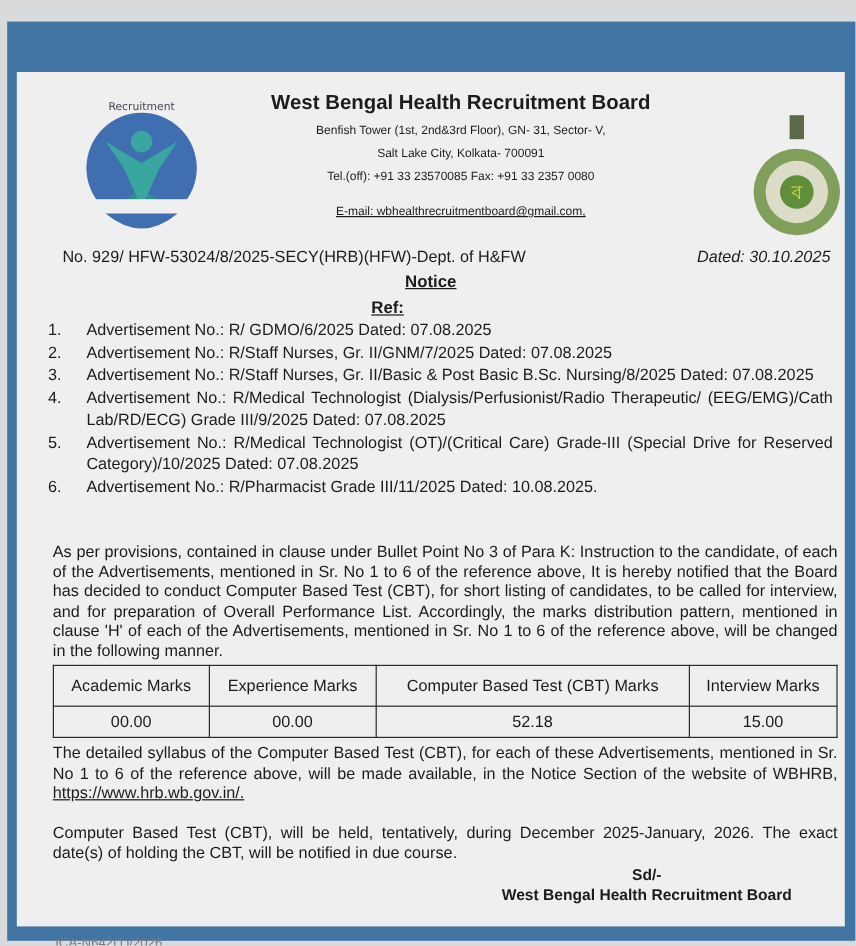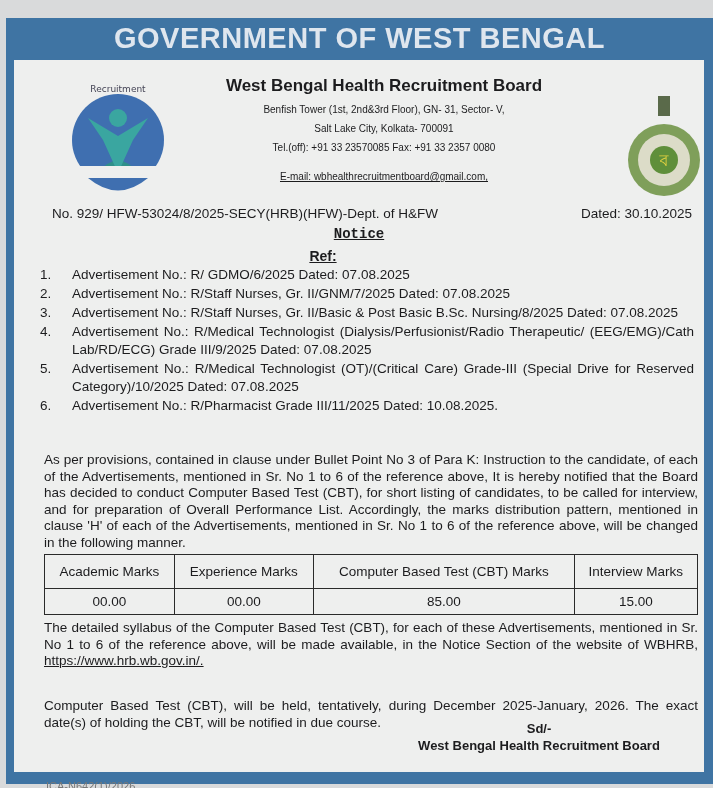--- a/index.html
+++ b/index.html
@@ -23,42 +23,41 @@
     position: absolute; left: 44px; top: 18px; width: 120px; height: 120px;
   }
   .logo-right {
     position: absolute; left: 610px; top: 34px; width: 80px; height: 110px;
   }
   .header { position: absolute; left: 160px; top: 16px; width: 420px; text-align: center; }
   .org { font-weight: bold; font-size: 17px; margin-bottom: 4px; }
   .hline { font-size: 10px; line-height: 19px; }
   .ul { text-decoration: underline; margin-top: 10px; }
   .ref-line { position: absolute; left: 38px; top: 146px; width: 640px; font-size: 13.5px; }
-  .dated { position: absolute; right: 0; top: 0; }
-  .notice-title { position: absolute; left: 0; top: 166px; width: 690px; text-align: center; font-size: 14px; font-weight: bold; text-decoration: underline; font-family: Liberation Mono, monospace; }
+  .dated { position: absolute; right: 0; top: 0; font-style: italic; }
+  .notice-title { position: absolute; left: 0; top: 166px; width: 690px; text-align: center; font-size: 14px; font-weight: bold; text-decoration: underline; }
   .ref-title { position: absolute; left: 0; top: 188px; width: 618px; text-align: center; font-size: 14px; font-weight: bold; text-decoration: underline; }
   .refs { position: absolute; left: 26px; top: 206px; width: 654px; font-size: 13.5px; line-height: 18px; list-style: none; }
   .refs li { display: flex; margin-bottom: 1px; }
   .refs .num { width: 32px; flex: none; }
   .refs .txt { flex: 1; text-align: justify; }
   .para { position: absolute; left: 30px; width: 654px; font-size: 13.5px; line-height: 16.5px; text-align: justify; }
   table.marks { position: absolute; left: 30px; top: 494px; width: 654px; border-collapse: collapse; font-size: 13.5px; }
   table.marks td, table.marks th { border: 1.5px solid #2a2a2a; text-align: center; font-weight: normal; padding: 2px 4px; }
   table.marks th { height: 34px; line-height: 15px; }
   table.marks td { height: 26px; }
   .sig { position: absolute; left: 390px; top: 660px; width: 270px; text-align: center; font-size: 13px; font-weight: bold; line-height: 17px; }
   .sig .sd { font-weight: bold; }
   .footer-code { position: absolute; left: 32px; top: 720px; font-size: 11px; color: #777; }
   a { color: inherit; }
 </style>
 </head>
 <body>
 
 <div class="frame">
-  <div class="banner">GOVERNMENT OF WEST BENGAL</div>
 
   <div class="paper">
 
     <svg class="logo-left" viewBox="0 0 120 120">
       <circle cx="60" cy="62" r="46" fill="#3f6fb0"></circle>
       <path d="M40 95 Q60 70 80 95 Z" fill="#2f8f8a"></path>
       <path d="M30 40 L60 58 L90 40 L75 62 L60 95 L45 62 Z" fill="#3aa6a0"></path>
       <circle cx="60" cy="40" r="9" fill="#3aa6a0"></circle>
       <rect x="16" y="88" width="88" height="30" fill="#eeefee"></rect>
       <path d="M30 100 Q60 125 90 100 Z" fill="#3f6fb0"></path>
@@ -122,31 +121,31 @@
       <tbody>
           <tr>
         <th>Academic Marks</th>
         <th>Experience Marks</th>
         <th>Computer Based Test (CBT) Marks</th>
         <th>Interview Marks</th>
       </tr>
       <tr>
         <td>00.00</td>
         <td>00.00</td>
-        <td>85.00</td>
+        <td>52.18</td>
         <td>15.00</td>
       </tr>
     </tbody>
       </table>
 
     <p class="para" style="top:560px;">
       <span>The detailed syllabus of the Computer Based Test (CBT), for each of these Advertisements, mentioned in Sr. No 1 to 6 of the reference above, will be made available, in the Notice Section of the website of WBHRB, </span><a class="ul">https://www.hrb.wb.gov.in/.</a>
     </p>
 
-    <p class="para" style="top:626px;margin-top:12px;">Computer Based Test (CBT), will be held, tentatively, during December 2025-January, 2026. The exact date(s) of holding the CBT, will be notified in due course.</p>
+    <p class="para" style="top:626px;">Computer Based Test (CBT), will be held, tentatively, during December 2025-January, 2026. The exact date(s) of holding the CBT, will be notified in due course.</p>
 
     <div class="sig">
       <div class="sd">Sd/-</div>
       <div>West Bengal Health Recruitment Board</div>
     </div>
 
     <div class="footer-code">ICA-N642(1)/2026</div>
   </div>
 </div>
 

